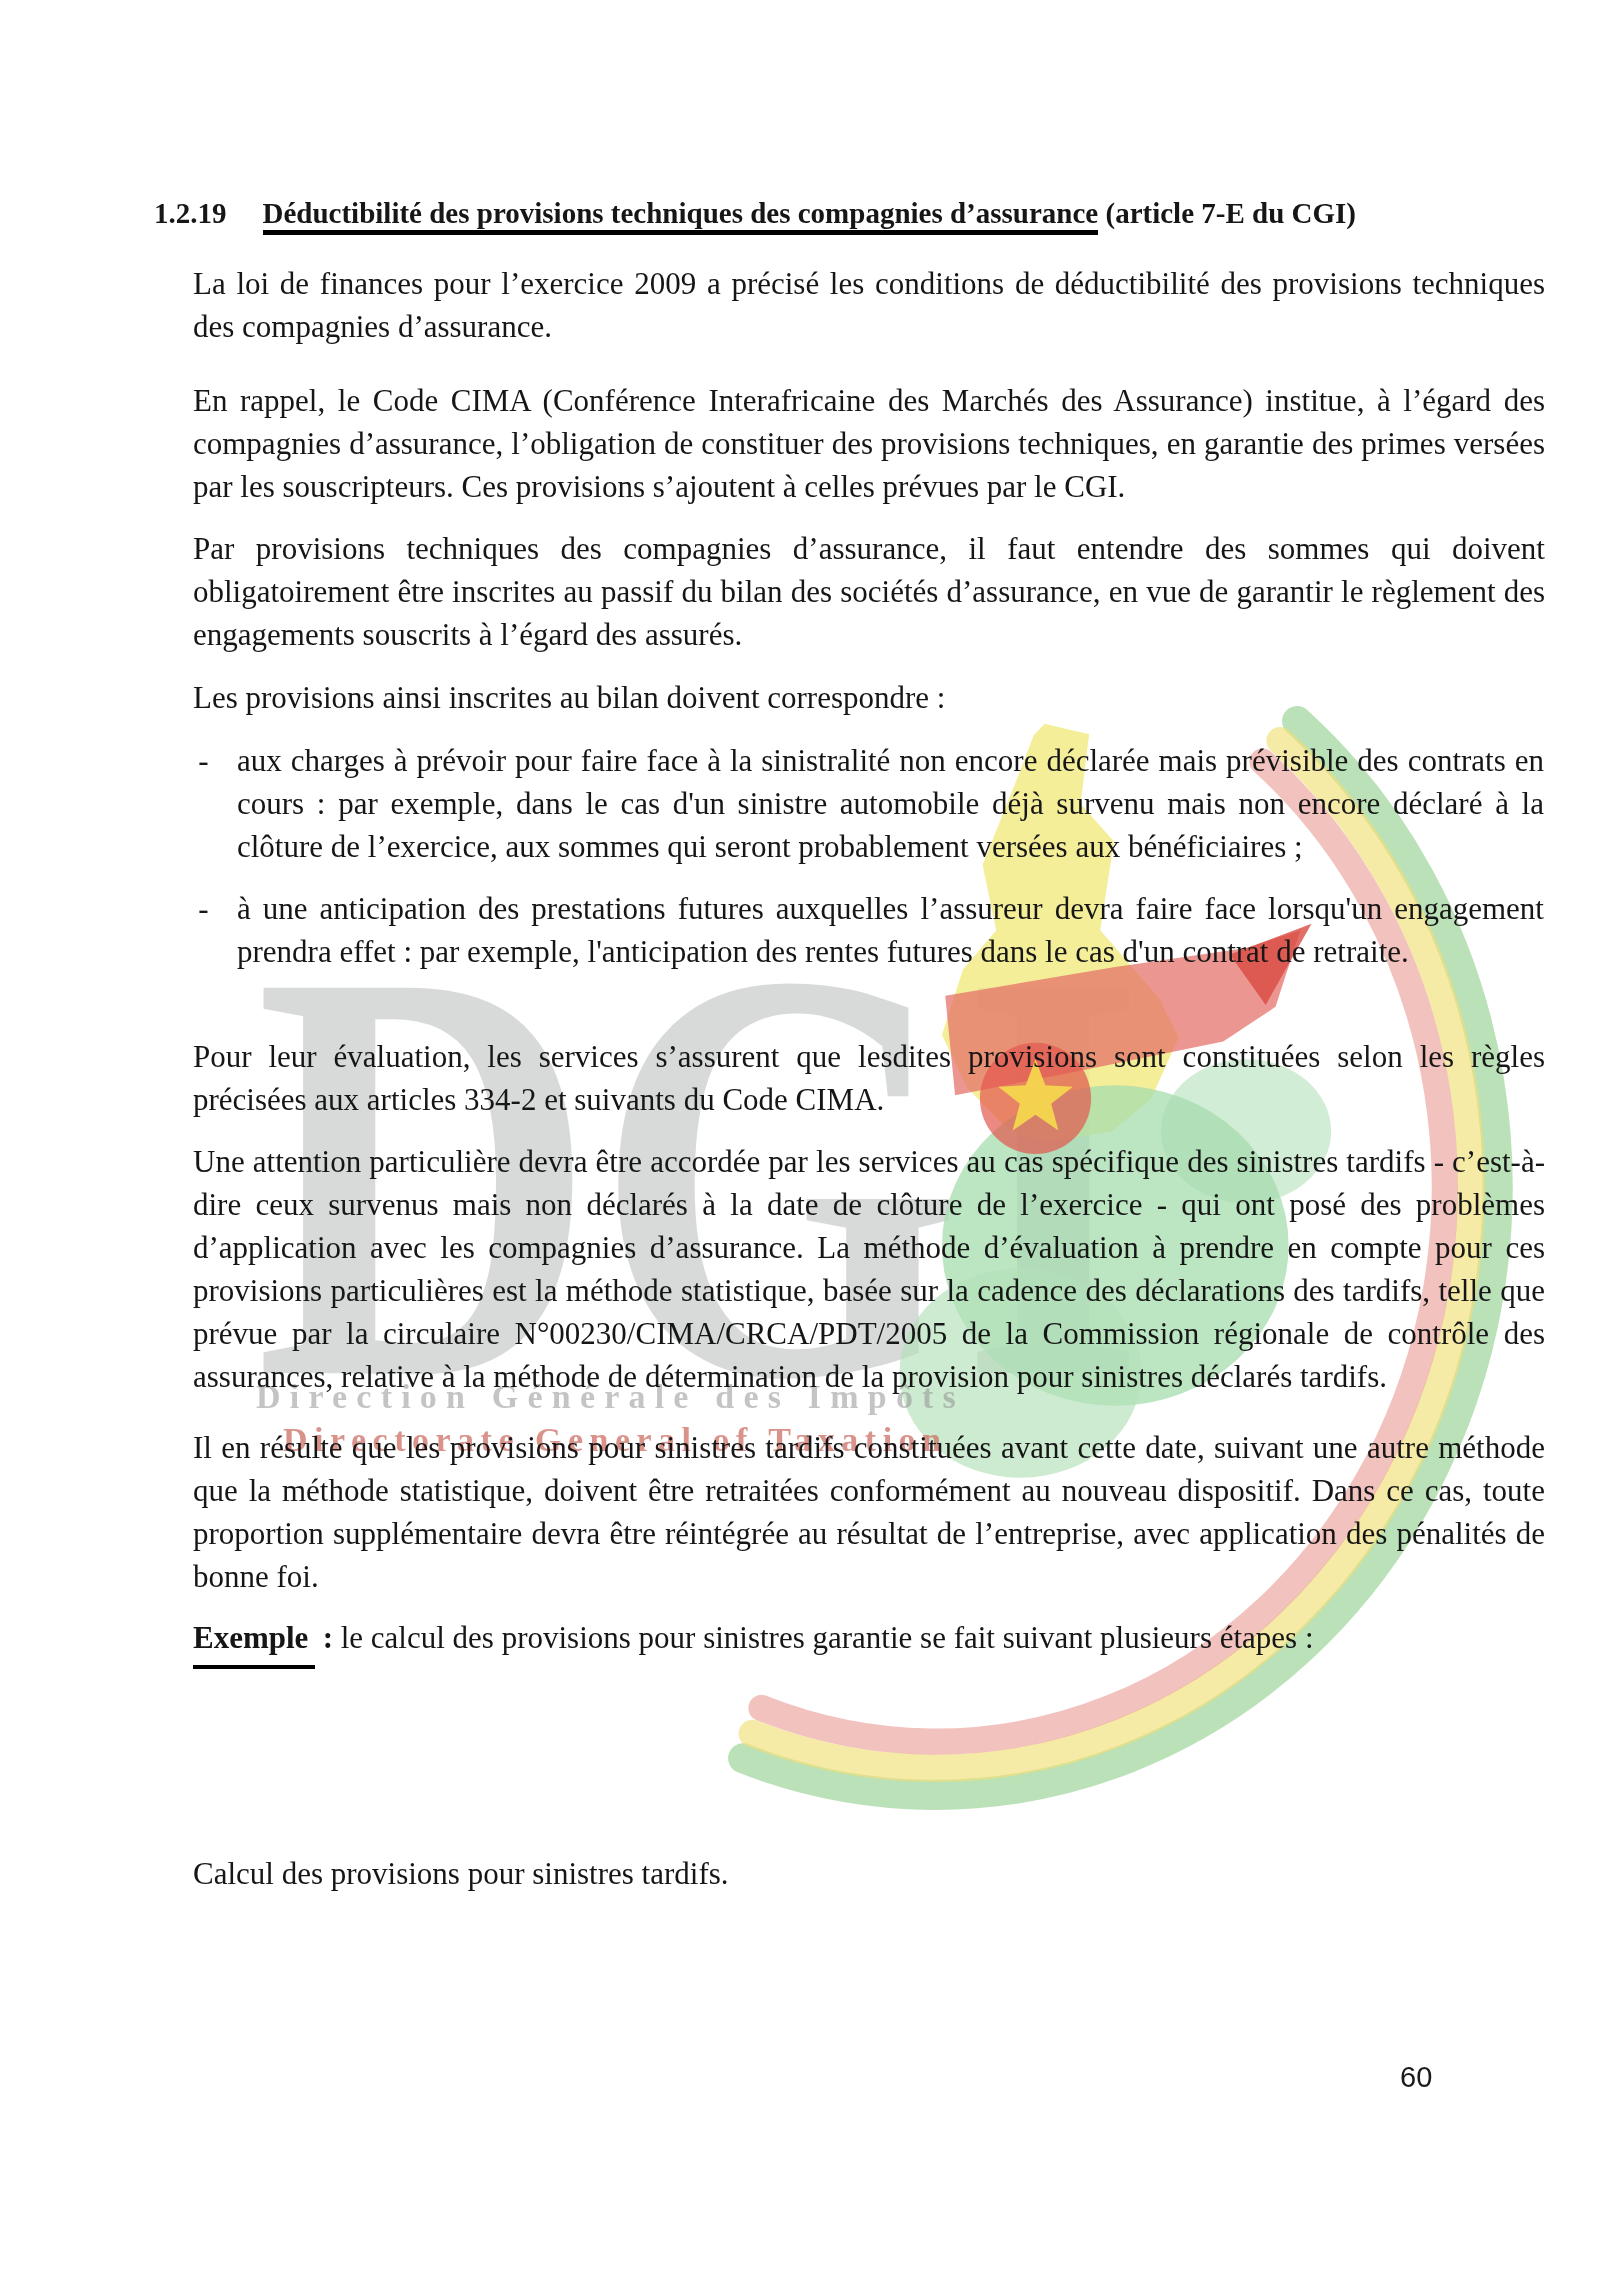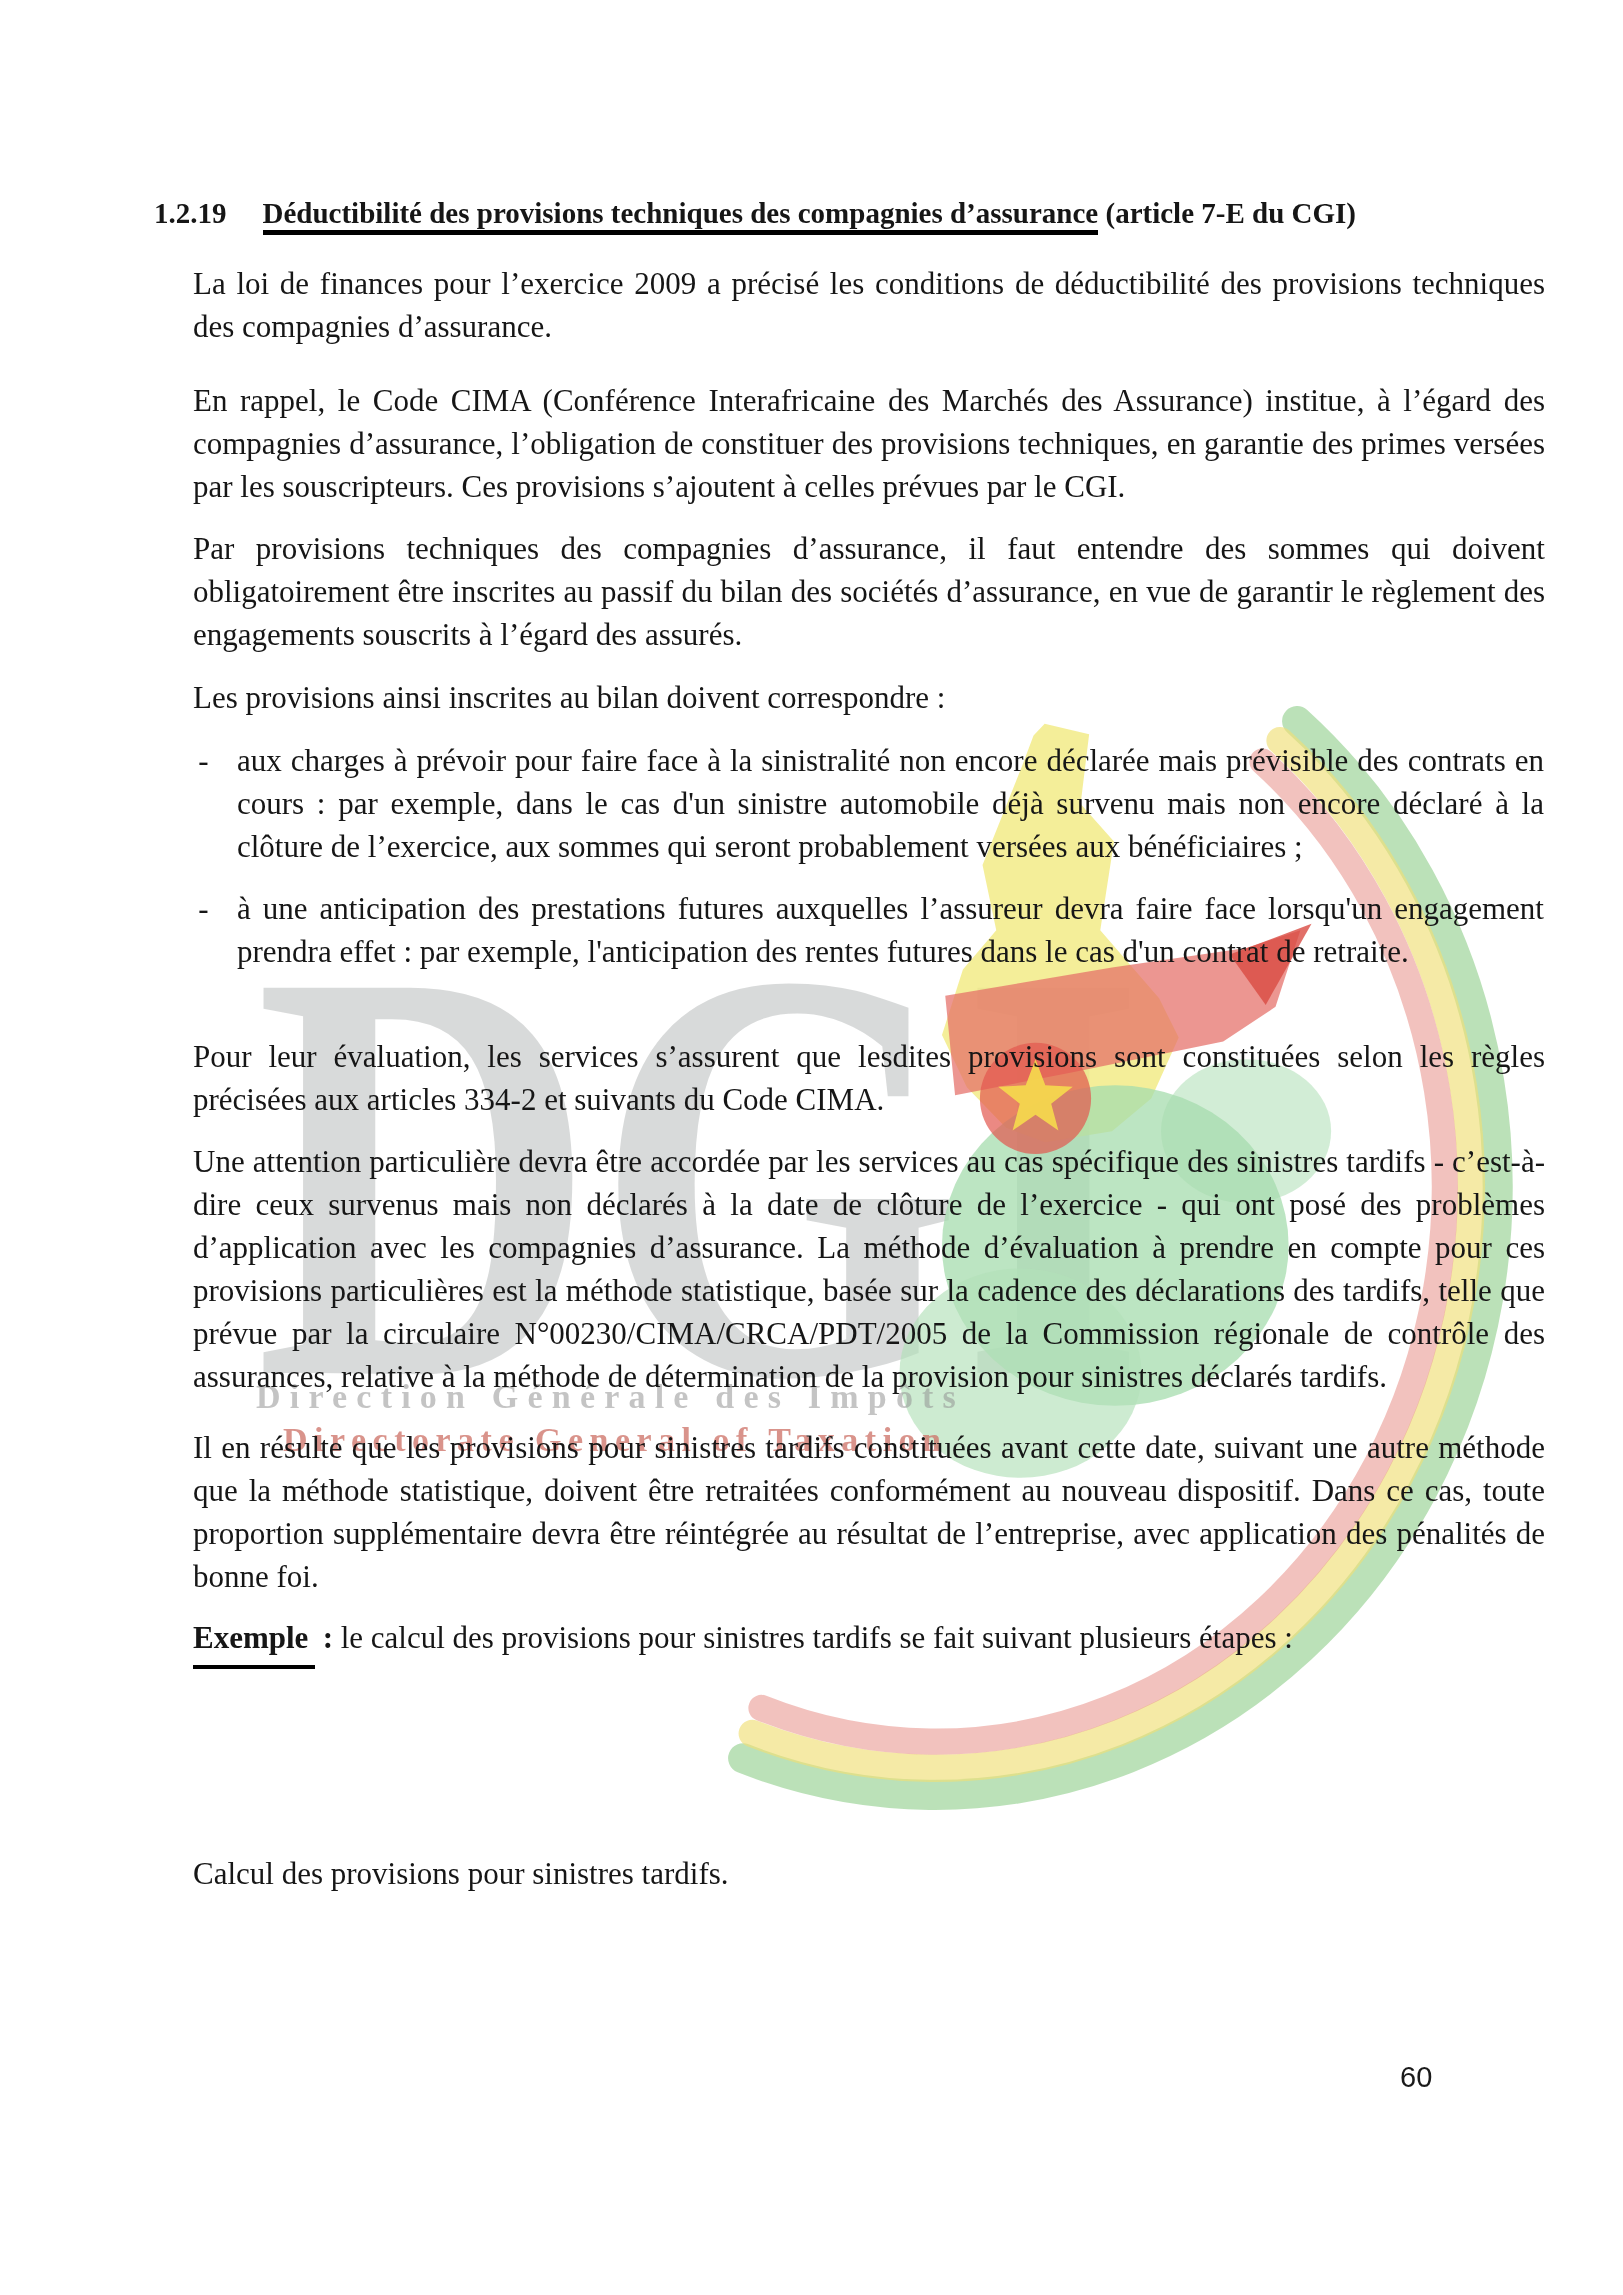--- a/index.html
+++ b/index.html
@@ -124,21 +124,21 @@
     <span>à une anticipation des prestations futures auxquelles l’assureur devra faire face lorsqu'un engagement prendra effet : par exemple, l'anticipation des rentes futures dans le cas d'un contrat de retraite.</span>
   </div>
 
   <div class="para" style="top:1035px">Pour leur évaluation, les services s’assurent que lesdites provisions sont constituées selon les règles précisées aux articles 334-2 et suivants du Code CIMA.</div>
 
   <div class="para" style="top:1140px">Une attention particulière devra être accordée par les services au cas spécifique des sinistres tardifs - c’est-à-dire ceux survenus mais non déclarés à la date de clôture de l’exercice - qui ont posé des problèmes d’application avec les compagnies d’assurance. La méthode d’évaluation à prendre en compte pour ces provisions particulières est la méthode statistique, basée sur la cadence des déclarations des tardifs, telle que prévue par la circulaire N°00230/CIMA/CRCA/PDT/2005 de la Commission régionale de contrôle des assurances, relative à la méthode de détermination de la provision pour sinistres déclarés tardifs.</div>
 
   <div class="para" style="top:1426px">Il en résulte que les provisions pour sinistres tardifs constituées avant cette date, suivant une autre méthode que la méthode statistique, doivent être retraitées conformément au nouveau dispositif. Dans ce cas, toute proportion supplémentaire devra être réintégrée au résultat de l’entreprise, avec application des pénalités de bonne foi.</div>
 
   <div class="para" style="top:1616px">
-    <span class="ex-label">Exemple</span><span class="ex-colon"> :</span><span> le calcul des provisions pour sinistres tardifs se fait suivant plusieurs étapes :</span>
+    <span class="ex-label">Exemple</span><span class="ex-colon"> :</span><span> le calcul des provisions pour sinistres garantie se fait suivant plusieurs étapes :</span>
   </div>
 
 
   <div class="para" style="top:1852px">Calcul des provisions pour sinistres tardifs.</div>
 
   <div class="page-num">60</div>
 
 </div>
 
 

